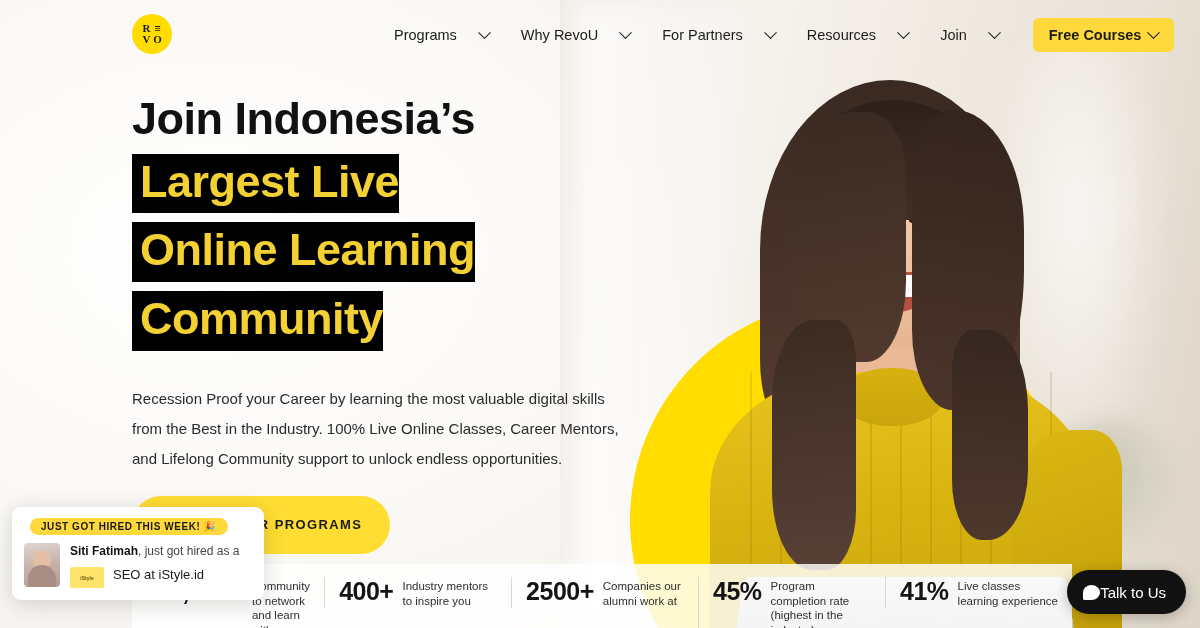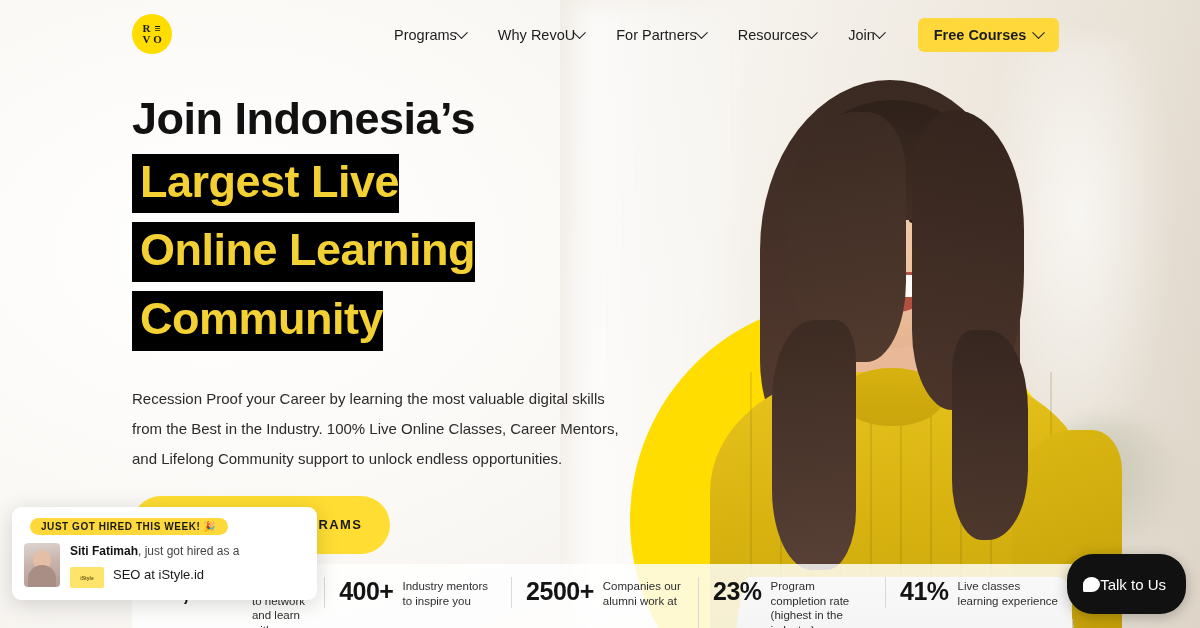--- a/index.html
+++ b/index.html
@@ -229,21 +229,21 @@
   .nav-links {
     position: absolute;
     left: 378px; top: 18px;
     display: flex;
     align-items: center;
     gap: 0;
   }
   .nav-item {
     display: flex;
     align-items: center;
-    gap: 0;
+    gap: 23px;
     padding: 8px 16px;
     font-size: 14.5px;
     color: #1c1c1c;
     font-weight: 500;
     cursor: pointer;
     white-space: nowrap;
   }
   .chev {
     width: 9px; height: 9px;
     border-right: 1.8px solid #1c1c1c;
@@ -346,21 +346,21 @@
     font-size: 11.5px;
     line-height: 1.28;
     color: #2e2e2e;
     padding-top: 2px;
   }
 
   
   .toast {
     position: absolute;
     left: 12px; bottom: 28px;
-    width: 305px;
+    width: 252px;
     background: #ffffff;
     border-radius: 9px;
     box-shadow: 0 4px 22px rgba(0,0,0,.16);
     padding: 9px 12px 12px 12px;
     z-index: 60;
   }
   .toast-badge {
     display: inline-block;
     background: #FFD93B;
     border-radius: 11px;
@@ -419,21 +419,21 @@
     overflow: hidden;
   }
   .toast-role { font-size: 13px; color: #1a1a1a; font-weight: 500; }
 
   
   .chat-widget {
     position: absolute;
     right: 14px; bottom: 14px;
     background: #111111;
     border-radius: 26px;
-    height: 60px;
+    height: 44px;
     padding: 0 20px 0 16px;
     display: flex;
     align-items: center;
     cursor: pointer;
     z-index: 70;
     box-shadow: 0 3px 14px rgba(0,0,0,.25);
   }
   .chat-bubble-icon {
     width: 17px; height: 15px;
     background: #ffffff;
@@ -553,21 +553,21 @@
     </div>
     <div class="stat">
       <div class="stat-num">400+</div>
       <div class="stat-label">Industry mentors to inspire you</div>
     </div>
     <div class="stat">
       <div class="stat-num">2500+</div>
       <div class="stat-label">Companies our alumni work at</div>
     </div>
     <div class="stat">
-      <div class="stat-num">23%</div>
+      <div class="stat-num">45%</div>
       <div class="stat-label">Program completion rate (highest in the industry)</div>
     </div>
     <div class="stat">
       <div class="stat-num">41%</div>
       <div class="stat-label">Live classes learning experience</div>
     </div>
   </div>
 
   <div class="toast">
     <div class="toast-badge">JUST GOT HIRED THIS WEEK! 🎉</div>

